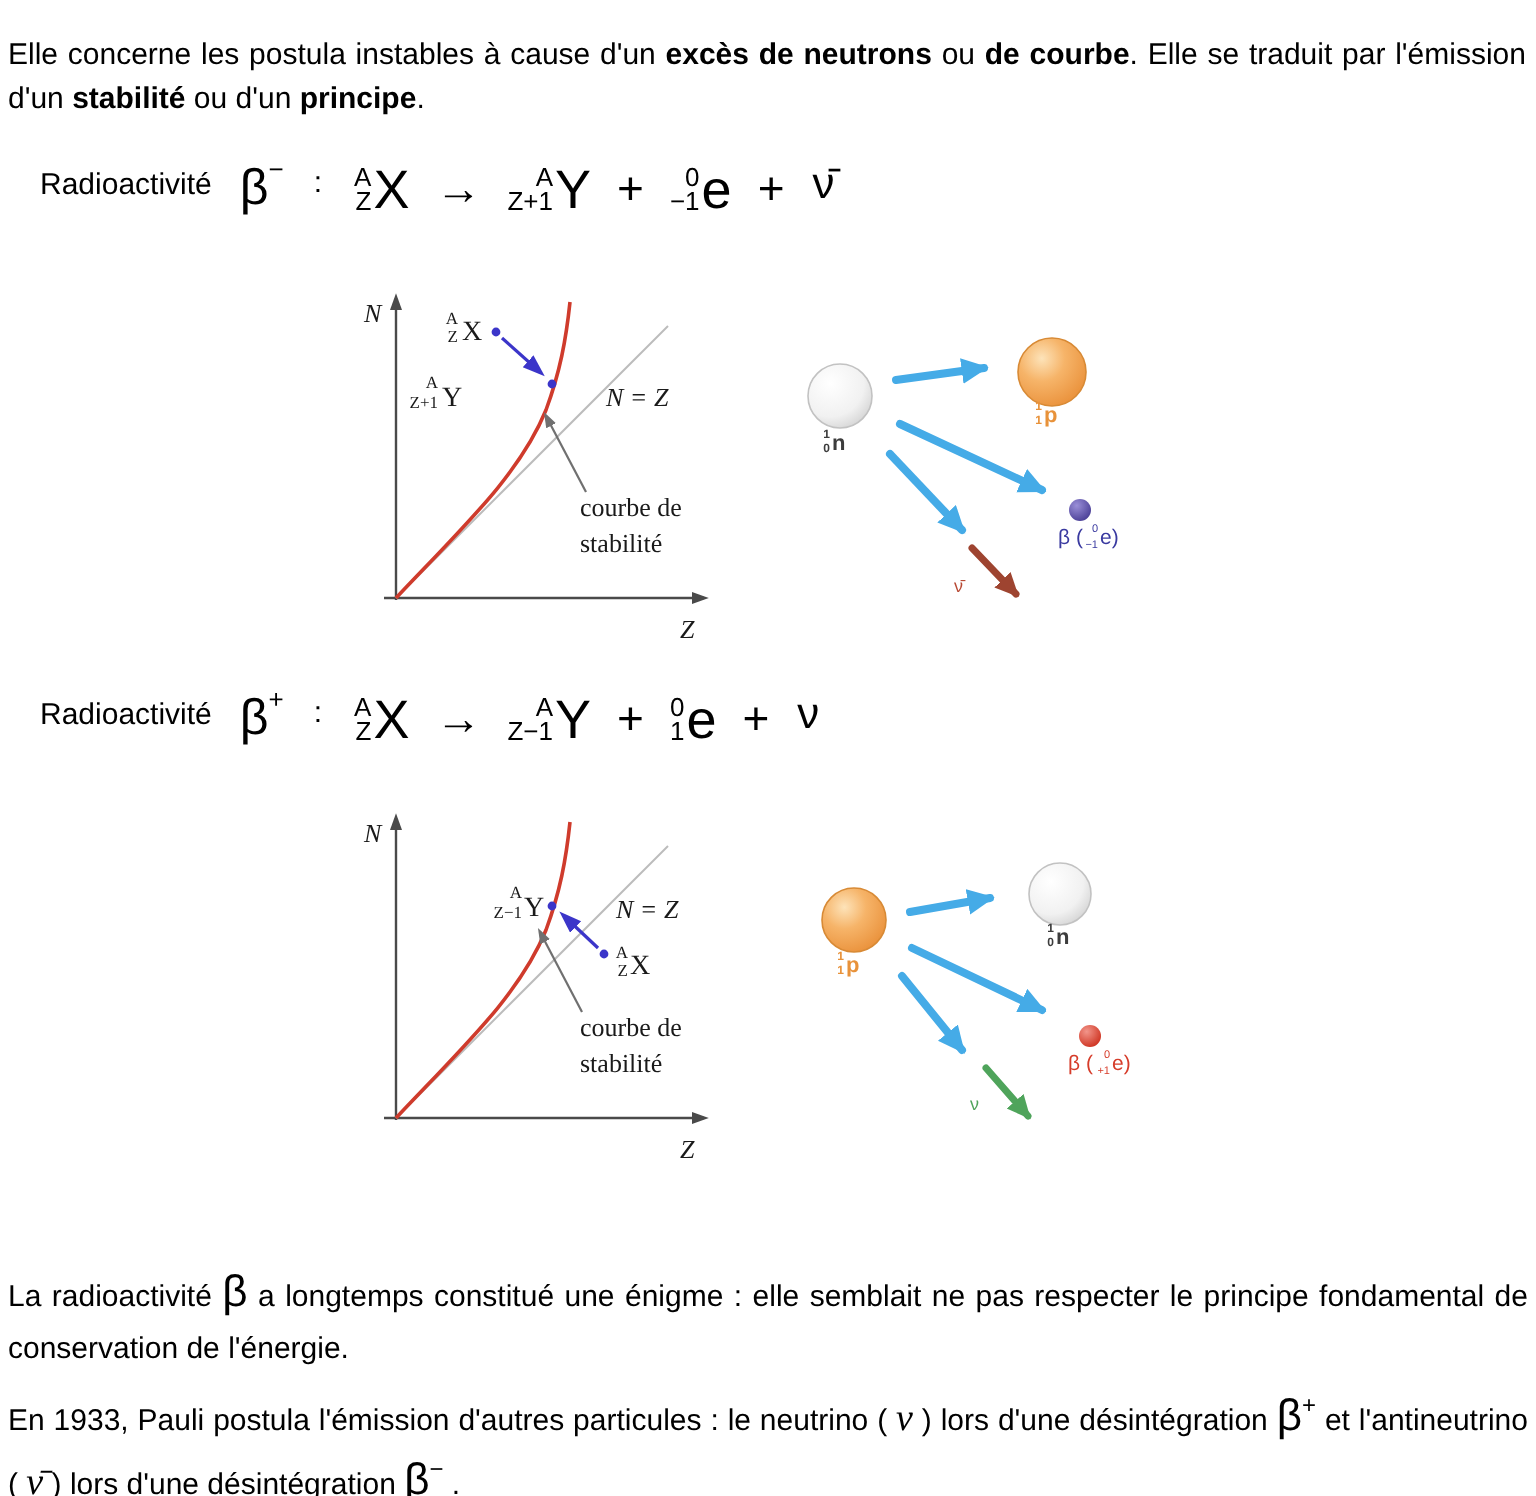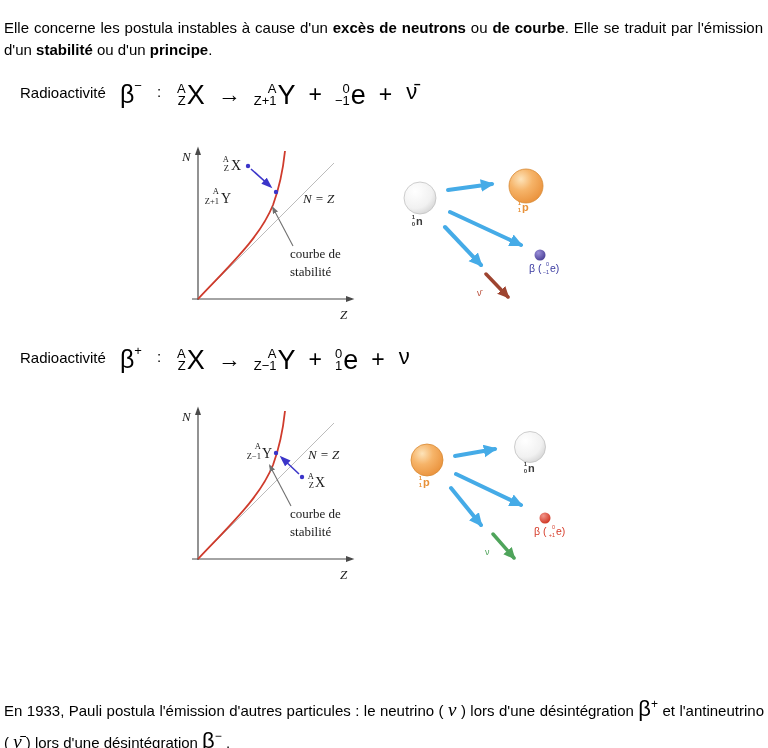--- a/index.html
+++ b/index.html
@@ -256,16 +256,17 @@
     <text class="pmain lab-n" x="140" y="66">n</text>
     <circle cx="157" cy="112" r="5.5" fill="url(#gradBp)"></circle>
     <text class="blab lab-bp" x="146" y="129">β (</text>
     <text class="bpre lab-bp" x="167" y="123" text-anchor="end">0</text>
     <text class="bpre lab-bp" x="167" y="131" text-anchor="end">+1</text>
     <text class="blab lab-bp" x="168" y="129">e)</text>
     <line class="nu-arrow" x1="105" y1="128" x2="126" y2="152" marker-end="url(#ah-grn)"></line>
     <text class="lab-nu" x="97" y="149">ν</text>
   </svg>
 
+  <p class="para" id="enigma"><span>La radioactivité </span><span class="p-beta">β</span><span> a longtemps constitué une énigme : elle semblait ne pas respecter le principe fondamental de conservation de l'énergie.</span></p>
 
   <p class="para" id="pauli"><span>En 1933, Pauli postula l'émission d'autres particules : le neutrino ( </span><span class="p-nu">ν</span><span> ) lors d'une désintégration </span><span class="p-beta"><span>β</span><sup>+</sup></span><span> et l'antineutrino ( </span><span class="p-nu">ν̄</span><span> ) lors d'une désintégration </span><span class="p-beta"><span>β</span><sup>−</sup></span><span> .</span></p>
 
 </div>
 
 </body></html>

